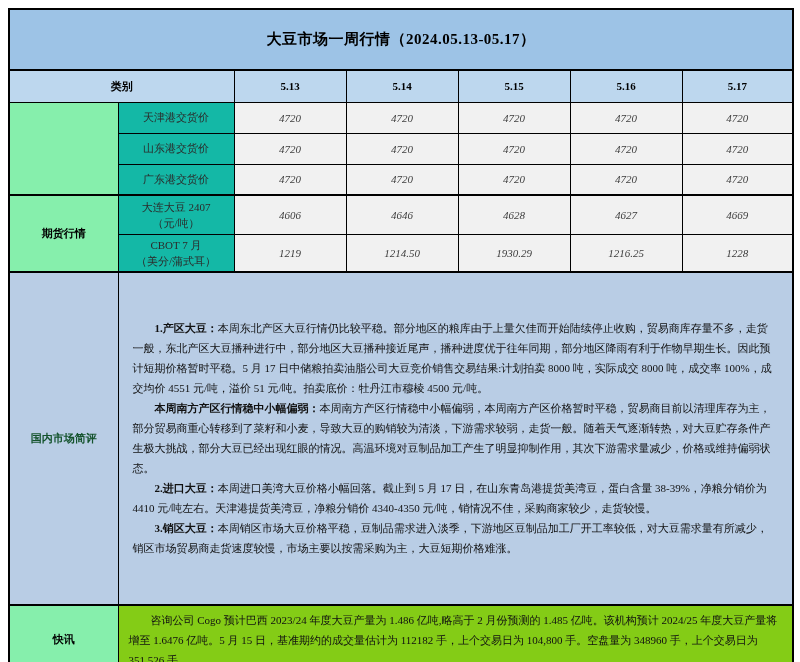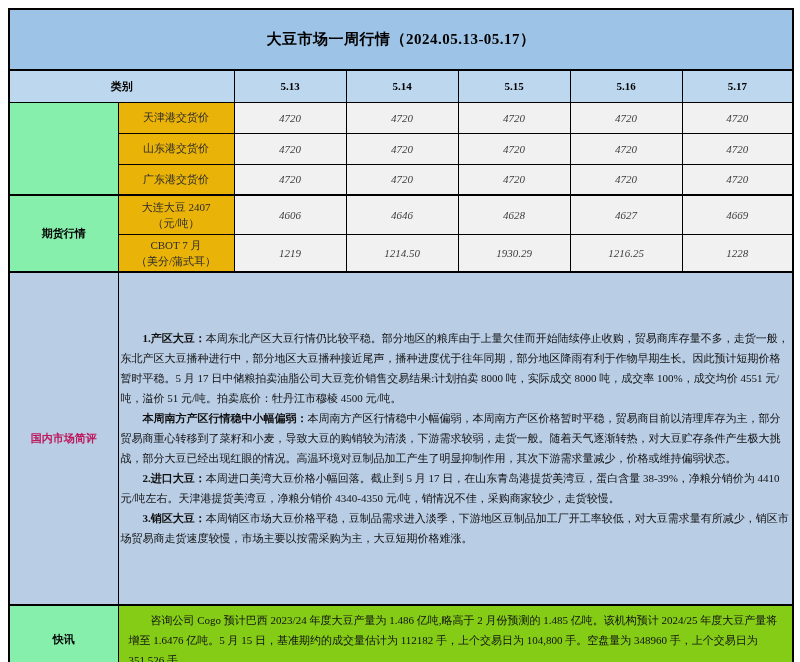--- a/index.html
+++ b/index.html
@@ -27,30 +27,30 @@
   tr.r-news{height:59px;}
 
   td.title-cell{
     background:#9DC3E6;font-weight:bold;font-size:15px;color:#000;
     letter-spacing:.5px;
   }
   tr.r-header td{
     background:#BDD7EE;font-weight:bold;border-top:2px solid #000;color:#000;
   }
   td.val-cell{background:#F1F1F1;color:#3d3d3d;font-style:italic;}
-  td.label-cell{background:#eab308;color:#2b2b2b;}
+  td.label-cell{background:#14b8a6;color:#2b2b2b;}
   td.group-cell{background:#86efac;font-weight:bold;color:#000;}
   td.two-line{line-height:16px;padding:2px 6px;}
   tr.sec-top td{border-top:2px solid #000;}
 
   td.comment-cell{
     background:#B9CDE5;text-align:left;vertical-align:middle;
-    padding:10px 2px;line-height:20px;color:#111;
+    padding:10px 14px;line-height:20px;color:#111;
   }
-  td.comment-group{background:#B9CDE5;font-weight:bold;color:#be185d;}
+  td.comment-group{background:#B9CDE5;font-weight:bold;color:#14532d;}
   td.news-cell{
     background:#84cc16;text-align:left;vertical-align:middle;
     padding:4px 10px;line-height:20px;color:#111;
   }
   .para{text-indent:2em;margin:0;}
   .lead{font-weight:bold;}
 </style>
 </head>
 <body>
 

